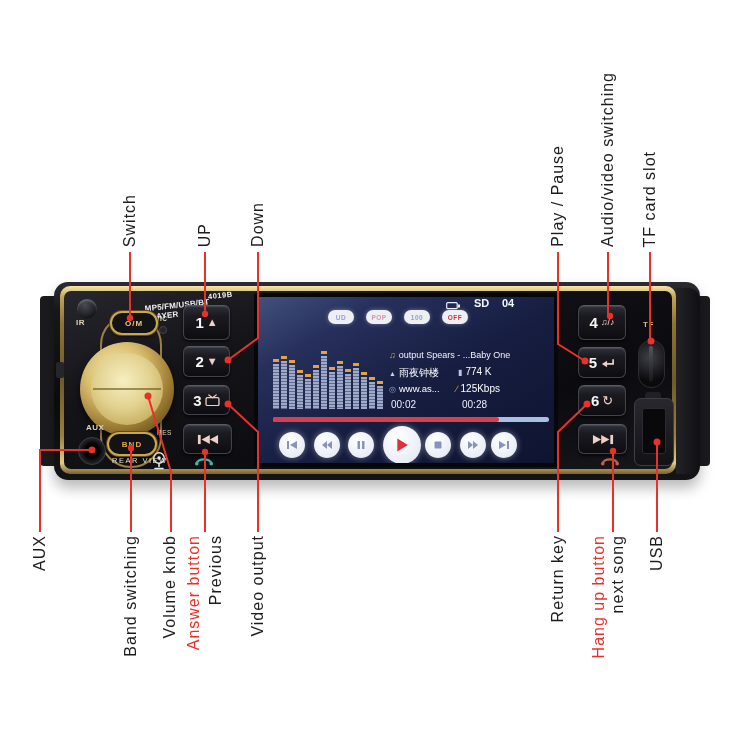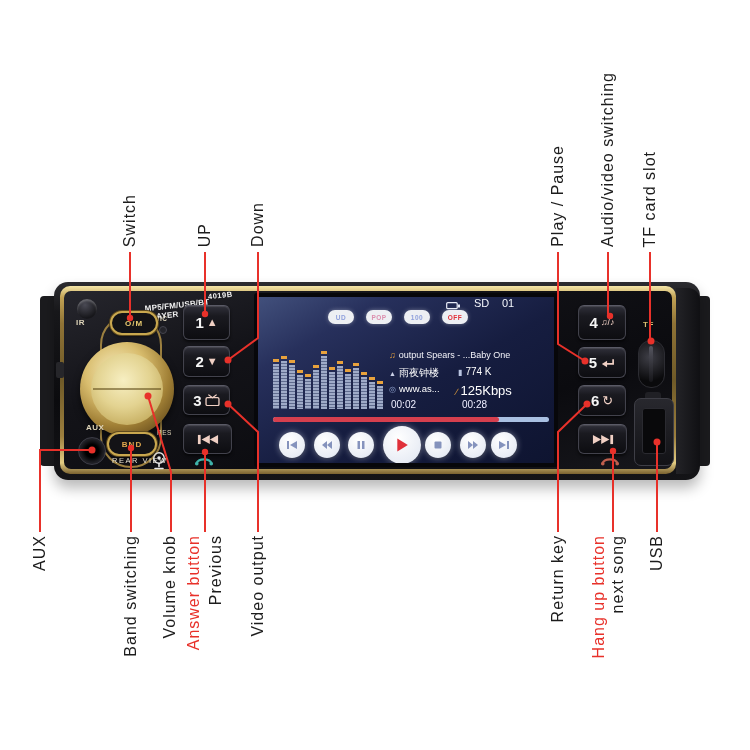--- a/index.html
+++ b/index.html
@@ -53,21 +53,21 @@
         font-weight:bold;display:flex;align-items:center;justify-content:center;letter-spacing:.5px;
         box-shadow:0 0 4px rgba(255,255,255,.35);}
   #eq{display:flex;align-items:flex-end;gap:2px;}
   .eqb{width:6px;height:100%;display:flex;flex-direction:column;justify-content:flex-end;}
   .eqb .cap{height:3px;background:#e8a23c;margin-bottom:2px;}
   .eqb .bod{background:repeating-linear-gradient(180deg,#9fabc8 0px,#9fabc8 2px,#5f6b8e 2px,#5f6b8e 3px);}
   .tbtn{position:absolute;width:26px;height:26px;border-radius:50%;display:flex;align-items:center;
         justify-content:center;background:radial-gradient(circle at 40% 32%,#ffffff,#e9edf5 70%,#ccd3e2);
         box-shadow:0 0 6px rgba(240,244,255,.45),0 1px 2px rgba(0,0,0,.4);}
   .tbtn.big{width:38px;height:38px;}
-  .st{font-weight:normal;color:#f4f6fc;}
+  .st{font-weight:bold;color:#f4f6fc;}
 </style>
 </head>
 <body>
 
 <div id="stage">
 
   <div class="abs bracket" style="left:40px;top:296px;width:18px;height:170px"></div>
   <div class="abs bracket" style="left:694px;top:296px;width:16px;height:170px"></div>
   <div class="abs case"></div>
   <div class="abs goldframe"></div>
@@ -129,21 +129,21 @@
       <circle cx="17.2" cy="8.2" r="1.8" fill="#3fb3aa"></circle>
   </svg>
 
   <div class="abs bezel"></div>
   <div class="abs screen">
     <svg class="abs" style="left:188px;top:5px" width="14" height="8" viewBox="0 0 14 8">
       <rect x="0.7" y="0.7" width="10.5" height="6" rx="1" fill="none" stroke="#e8ecf8" stroke-width="1.2"></rect>
       <rect x="12" y="2.5" width="2" height="3" fill="#e8ecf8"></rect>
     </svg>
     <span class="abs st" style="left:216px;top:0px;font-size:11px">SD</span>
-    <span class="abs st" style="left:244px;top:0px;font-size:11px">01</span>
+    <span class="abs st" style="left:244px;top:0px;font-size:11px">04</span>
 
     <div class="abs" id="pills" style="left:70px;top:13px;display:flex;gap:12px">
         <div class="spill" style="color: rgb(143, 160, 220);">UD</div>
         <div class="spill" style="color: rgb(220, 143, 174);">POP</div>
         <div class="spill" style="color: rgb(143, 160, 220);">100</div>
         <div class="spill" style="color: rgb(226, 48, 56);">OFF</div>
       </div>
 
     <div class="abs" id="eq" style="left:15px;top:54px;width:110px;height:58px">
         <div class="eqb">
@@ -215,21 +215,21 @@
     <div class="abs" style="left:200px;top:69px;display:flex;gap:3px;align-items:baseline">
       <span style="font-size:8px;color:#b8c4e0">▮</span>
       <span style="font-size:10px;color:#fff">774 K</span>
     </div>
     <div class="abs" style="left:131px;top:86px;display:flex;gap:3px;align-items:baseline">
       <span style="font-size:8px;color:#8ea0cc">◎</span>
       <span style="font-size:9.5px;color:#fff">www.as...</span>
     </div>
     <div class="abs" style="left:198px;top:86px;display:flex;gap:3px;align-items:baseline">
       <span style="font-size:9px;color:#e8a23c">∕</span>
-      <span style="font-size:13px;color:#fff">125Kbps</span>
+      <span style="font-size:10px;color:#fff">125Kbps</span>
     </div>
     <span class="abs" style="left:133px;top:102px;font-size:10px;color:#eef">00:02</span>
     <span class="abs" style="left:204px;top:102px;font-size:10px;color:#eef">00:28</span>
 
     <div class="abs" style="left:15px;top:120px;width:276px;height:5px;border-radius:3px;background:#a9c0e2">
       <div id="progress-fill" style="height: 100%; border-radius: 3px; background: rgb(213, 63, 78); width: 82%;"></div>
     </div>
     <div class="abs" id="transport" style="left:0;top:128px;width:296px;height:40px">
         <div class="tbtn" style="left: 21px; top: 7px;">
           <svg width="12" height="10" viewBox="0 0 12 10" fill="#8593bd">

